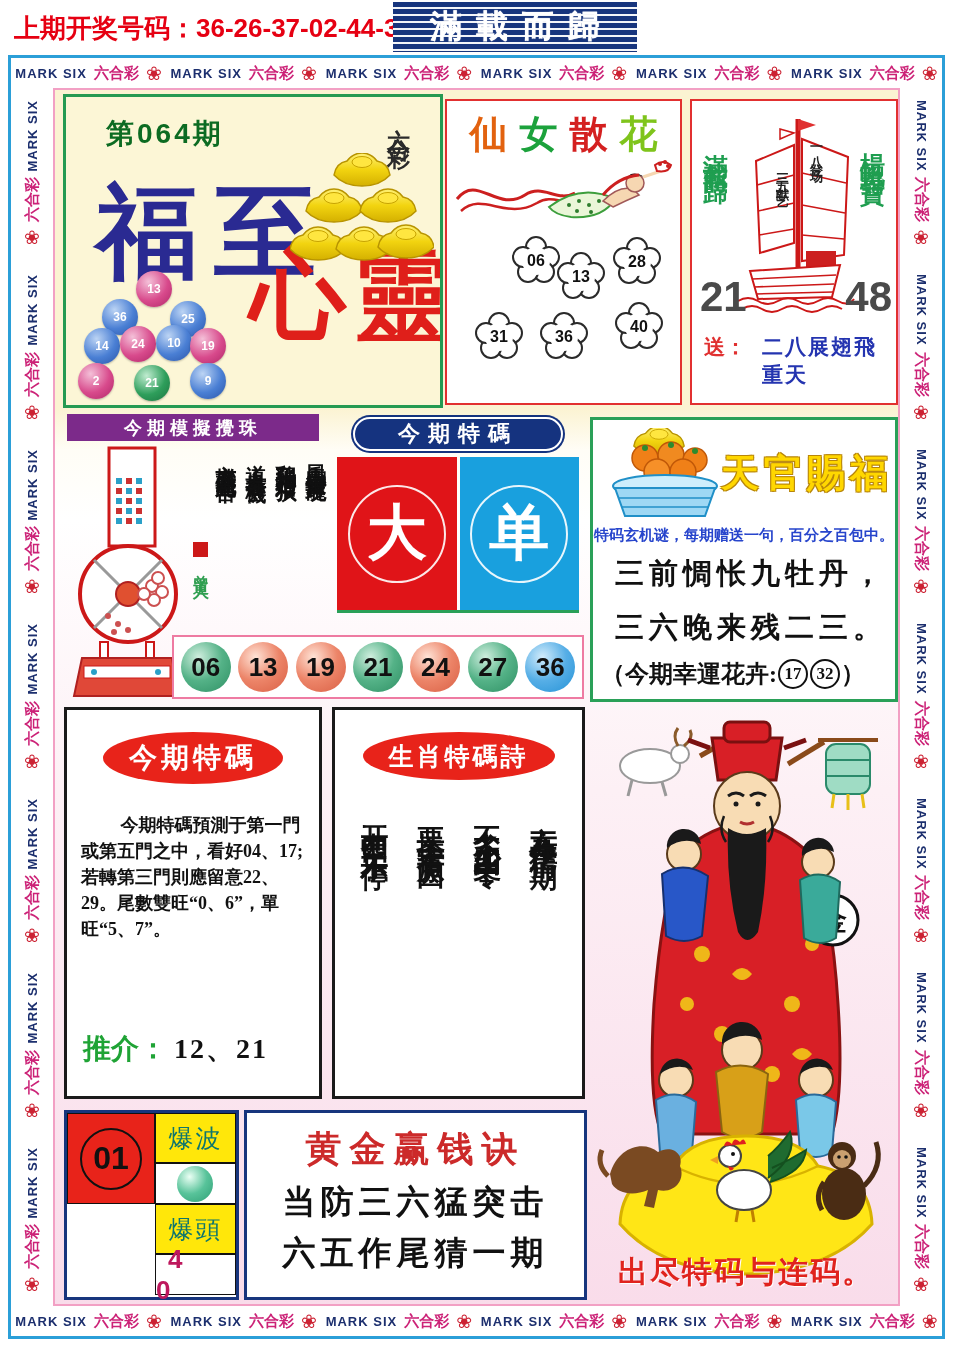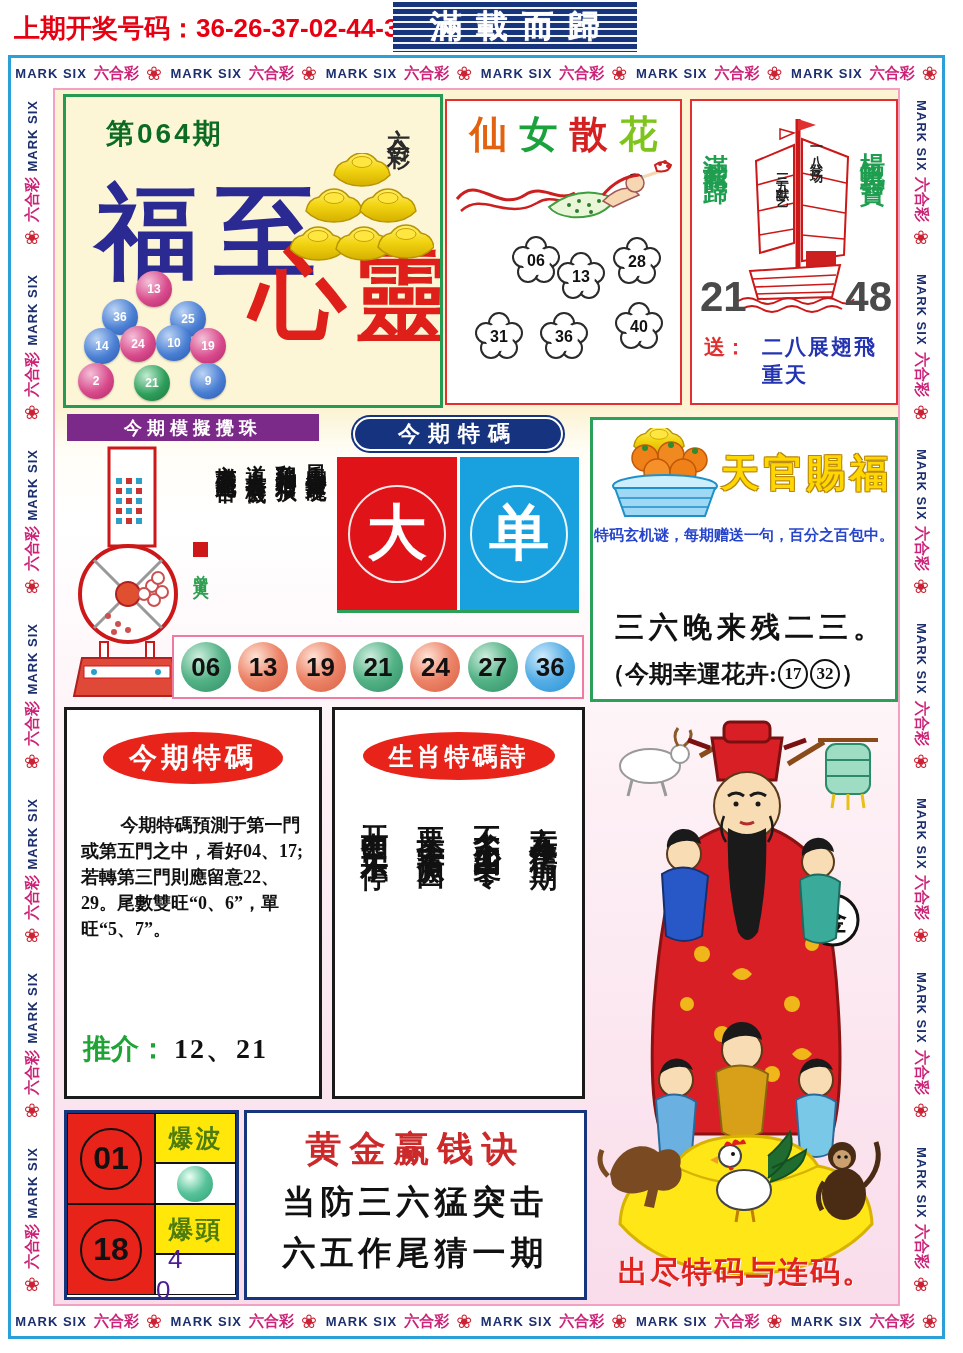--- a/index.html
+++ b/index.html
@@ -127,23 +127,23 @@
 .wl{position:absolute;left:0;right:0;text-align:center;color:#e0231e;font-weight:bold;font-size:30px;letter-spacing:2px;font-family:"Liberation Serif",serif;text-shadow:1px 1px 0 #fff}
 .wl1{top:506px}.wl2{top:548px}
 
 
 .burst{position:absolute;left:9px;top:1020px;width:175px;height:190px;background:#fff;border:3px solid #17357d;display:grid;grid-template-columns:52% 48%;grid-template-rows:50px 41px 50px 41px}
 .b-cell{border:1px solid #111;display:flex;align-items:center;justify-content:center}
 .r1c1{grid-area:1/1/3/2}.r1c2{grid-area:1/2/2/3}.r2c2{grid-area:2/2/3/3}
 .r3c1{grid-area:3/1/5/2}.r3c2{grid-area:3/2/4/3}.r4c2{grid-area:4/2/5/3}
 .b-red{background:#e8231a}
 .circ-num{width:62px;height:62px;border:2.5px solid #111;border-radius:50%;display:flex;align-items:center;justify-content:center;font-size:32px;font-weight:bold;color:#111}
-.b-label{background:#ffe70a;color:#4d7c0f;font-size:25px;font-weight:bold;letter-spacing:2px}
+.b-label{background:#ffe70a;color:#0f766e;font-size:25px;font-weight:normal;letter-spacing:2px}
 .gball{width:36px;height:36px;border-radius:50%;background:radial-gradient(circle at 35% 30%,#eafff4,#58c39a 50%,#2e9e74)}
-.b-val{font-size:26px;font-weight:normal;color:#4c1d95;letter-spacing:12px;text-indent:12px}
+.b-val{font-size:26px;font-weight:bold;color:#be185d;letter-spacing:12px;text-indent:12px}
 
 
 .gold{position:absolute;left:189px;top:1020px;width:343px;height:190px;background:#fff;border:3px solid #17357d;text-align:center}
 .gold-title{margin-top:12px;color:#cc2a2a;font-size:36px;font-weight:bold;letter-spacing:8px;font-family:"Liberation Serif",serif}
 .gold-line{margin-top:6px;color:#111;font-size:33px;font-weight:bold;letter-spacing:5px;font-family:"Liberation Serif",serif}
 </style>
 </head>
 <body>
 
 <div class="header">
@@ -549,20 +549,21 @@
             <circle cx="66" cy="17" r="3"></circle>
             <circle cx="90" cy="23" r="3"></circle>
           </g>
         <ellipse cx="60" cy="58" rx="52" ry="11" fill="#cdeefc" stroke="#2090c8" stroke-width="2"></ellipse>
         <path d="M10,60 L110,60 L100,88 L20,88 Z" fill="#9ed8f4" stroke="#2090c8" stroke-width="2"></path>
         <line x1="14" y1="70" x2="106" y2="70" stroke="#2090c8" stroke-width="1.5"></line>
         <line x1="17" y1="79" x2="103" y2="79" stroke="#2090c8" stroke-width="1.5"></line>
       </svg>
       <div class="tg-title">天官賜福</div>
       <div class="tg-sub">特码玄机谜，每期赠送一句，百分之百包中。</div>
+      <div class="tg-line1">三前惆怅九牡丹，</div>
       <div class="tg-line2">三六晚来残二三。</div>
       <div class="tg-lucky">
         <span>（今期幸運花卉:</span>
         <span class="circled">17</span>
         <span class="circled">32</span>
         <span>）</span>
       </div>
     </div>
 
     <div class="pred">
@@ -673,23 +674,20 @@
     </div>
 
     <div class="burst">
       <div class="b-cell b-red r1c1">
         <div class="circ-num">01</div>
       </div>
       <div class="b-cell b-label r1c2">爆波</div>
       <div class="b-cell r2c2">
         <div class="gball"></div>
       </div>
-      <div class="b-cell b-red r3c1">
-        <div class="circ-num">18</div>
-      </div>
       <div class="b-cell b-label r3c2">爆頭</div>
       <div class="b-cell b-val r4c2">4 0</div>
     </div>
 
     <div class="gold">
       <div class="gold-title">黄金赢钱诀</div>
       <div class="gold-line">当防三六猛突击</div>
       <div class="gold-line">六五作尾猜一期</div>
     </div>
 

